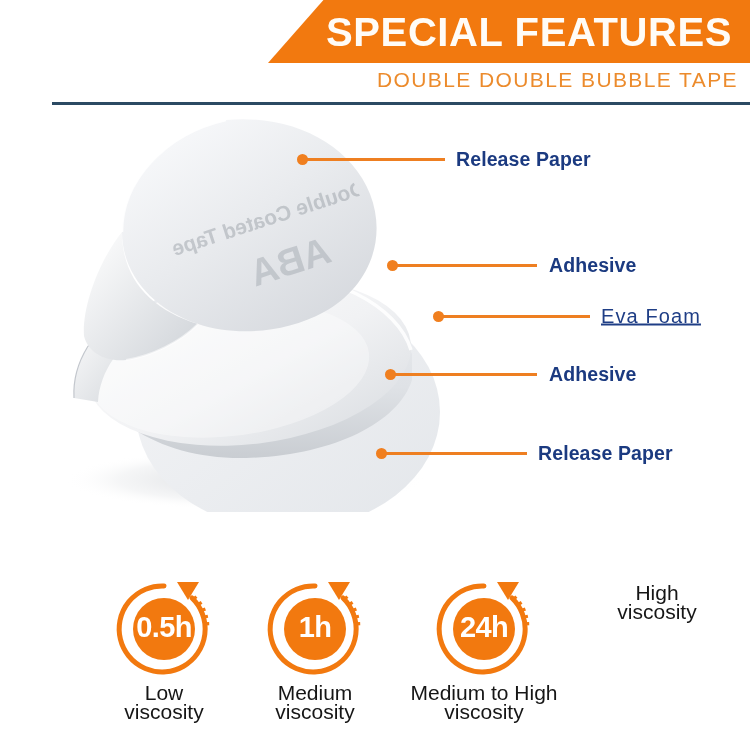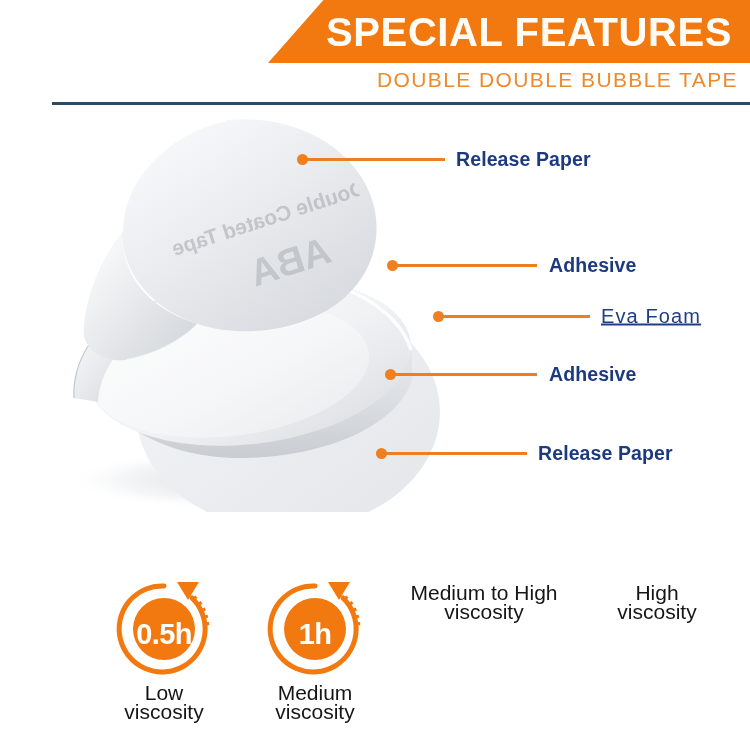--- a/index.html
+++ b/index.html
@@ -144,21 +144,21 @@
     width: 100px;
     height: 100px;
     margin: 0 auto;
     position: relative;
     display: block;
   }
   .timer-svg { display: block; width: 100px; height: 100px; }
   .timer-value {
     position: absolute;
     left: 0;
-    top: 7px;
+    top: 0;
     width: 100px;
     height: 100px;
     display: flex;
     align-items: center;
     justify-content: center;
     color: #FFFFFF;
     font-size: 29px;
     font-weight: bold;
     letter-spacing: -0.6px;
     padding-top: 3px;
@@ -352,20 +352,35 @@
         </svg>
         <div class="timer-value">1h</div>
       </div>
       <div class="viscosity-caption">
         <span class="cap-line">Medium</span>
         <span class="cap-line">viscosity</span>
       </div>
     </div>
 
     <div class="viscosity-item" style="left:484px;">
+      <div class="timer-icon">
+        <svg class="timer-svg" viewBox="0 0 100 100" xmlns="http://www.w3.org/2000/svg">
+          <circle cx="50" cy="53" r="31" fill="#F2790F"></circle>
+          <path d="M50,10 A43,43 0 1 0 78,22" fill="none" stroke="#F2790F" stroke-width="5" stroke-linecap="round"></path>
+          <polygon points="63,6 85,6 74,24" fill="#F2790F"></polygon>
+          <g stroke="#F2790F" stroke-width="3.2" stroke-linecap="butt">
+            <line x1="78.0" y1="24.5" x2="82.4" y2="20.6"></line>
+            <line x1="82.6" y1="29.4" x2="87.6" y2="26.4"></line>
+            <line x1="86.0" y1="35.1" x2="91.4" y2="33.0"></line>
+            <line x1="88.2" y1="41.3" x2="93.9" y2="40.2"></line>
+            <line x1="89.3" y1="47.8" x2="95.2" y2="47.6"></line>
+          </g>
+        </svg>
+        <div class="timer-value">24h</div>
+      </div>
       <div class="viscosity-caption">
         <span class="cap-line">Medium to High</span>
         <span class="cap-line">viscosity</span>
       </div>
     </div>
 
     <div class="viscosity-item" style="left:657px;">
       <div class="viscosity-caption">
         <span class="cap-line">High</span>
         <span class="cap-line">viscosity</span>

